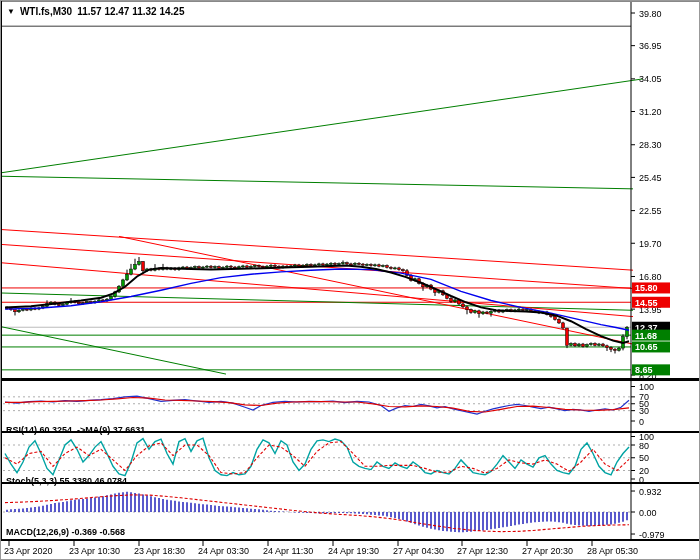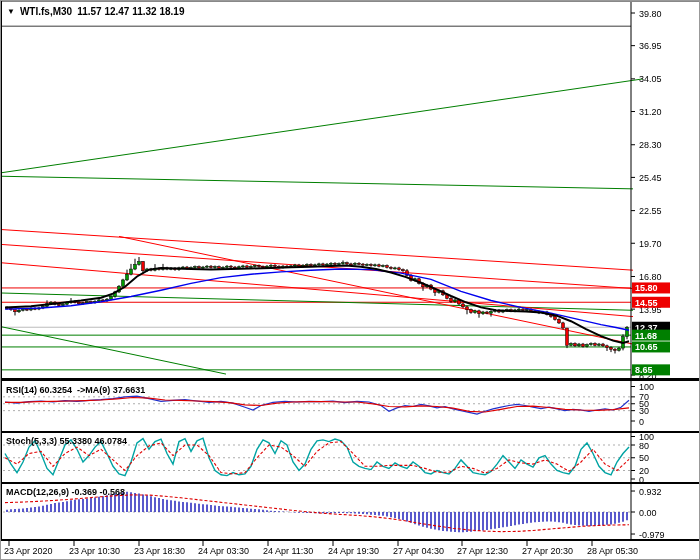--- a/index.html
+++ b/index.html
@@ -1,18 +1,18 @@
 <!DOCTYPE html>
 <html><head>
 <meta charset="utf-8">
 <style>
   html,body{margin:0;padding:0;background:#fff;}
   #chart-window{position:relative;width:700px;height:560px;background:#fff;border:1px solid #999;box-sizing:border-box;overflow:hidden;font-family:"Liberation Sans",sans-serif;}
   #cv{position:absolute;left:0;top:0;}
-  .overlay-label{position:absolute;font-size:9px;font-weight:bold;color:#000;white-space:pre;z-index:5;}
+  .overlay-label{position:absolute;font-size:9px;font-weight:bold;color:#000;white-space:pre;z-index:5;margin-top:40px;}
   #symbol-label{position:absolute;left:6px;top:5px;font-size:10px;font-weight:bold;color:#000;z-index:6;display:flex;align-items:center;gap:5px;}
   #symbol-label .arrow{font-size:8px;line-height:8px;}
   #rsi-label{left:5px;top:384px;}
   #stoch-label{left:5px;top:435px;}
   #macd-label{left:5px;top:486px;}
 </style>
 </head>
 <body>
 
 <div id="chart-window">
@@ -599,18 +599,18 @@
       <line x1="461" y1="540" x2="461" y2="545" stroke="#000" stroke-width="1"></line>
       <text x="456" y="553" fill="#000" font-size="9" font-family="&quot;Liberation Sans&quot;,sans-serif">27 Apr 12:30</text>
       <line x1="526" y1="540" x2="526" y2="545" stroke="#000" stroke-width="1"></line>
       <text x="521" y="553" fill="#000" font-size="9" font-family="&quot;Liberation Sans&quot;,sans-serif">27 Apr 20:30</text>
       <line x1="591" y1="540" x2="591" y2="545" stroke="#000" stroke-width="1"></line>
       <text x="586" y="553" fill="#000" font-size="9" font-family="&quot;Liberation Sans&quot;,sans-serif">28 Apr 05:30</text>
     </svg>
   <div id="symbol-label">
     <span class="arrow">▼</span>
     <span>WTI.fs,M30</span>
-    <span>11.57 12.47 11.32 18.19</span>
+    <span>11.57 12.47 11.32 14.25</span>
   </div>
   <div class="overlay-label" id="rsi-label">RSI(14) 60.3254  -&gt;MA(9) 37.6631</div>
   <div class="overlay-label" id="stoch-label">Stoch(5,3,3) 55.3380 46.0784</div>
   <div class="overlay-label" id="macd-label">MACD(12,26,9) -0.369 -0.568</div>
 </div>
 
 </body></html>

